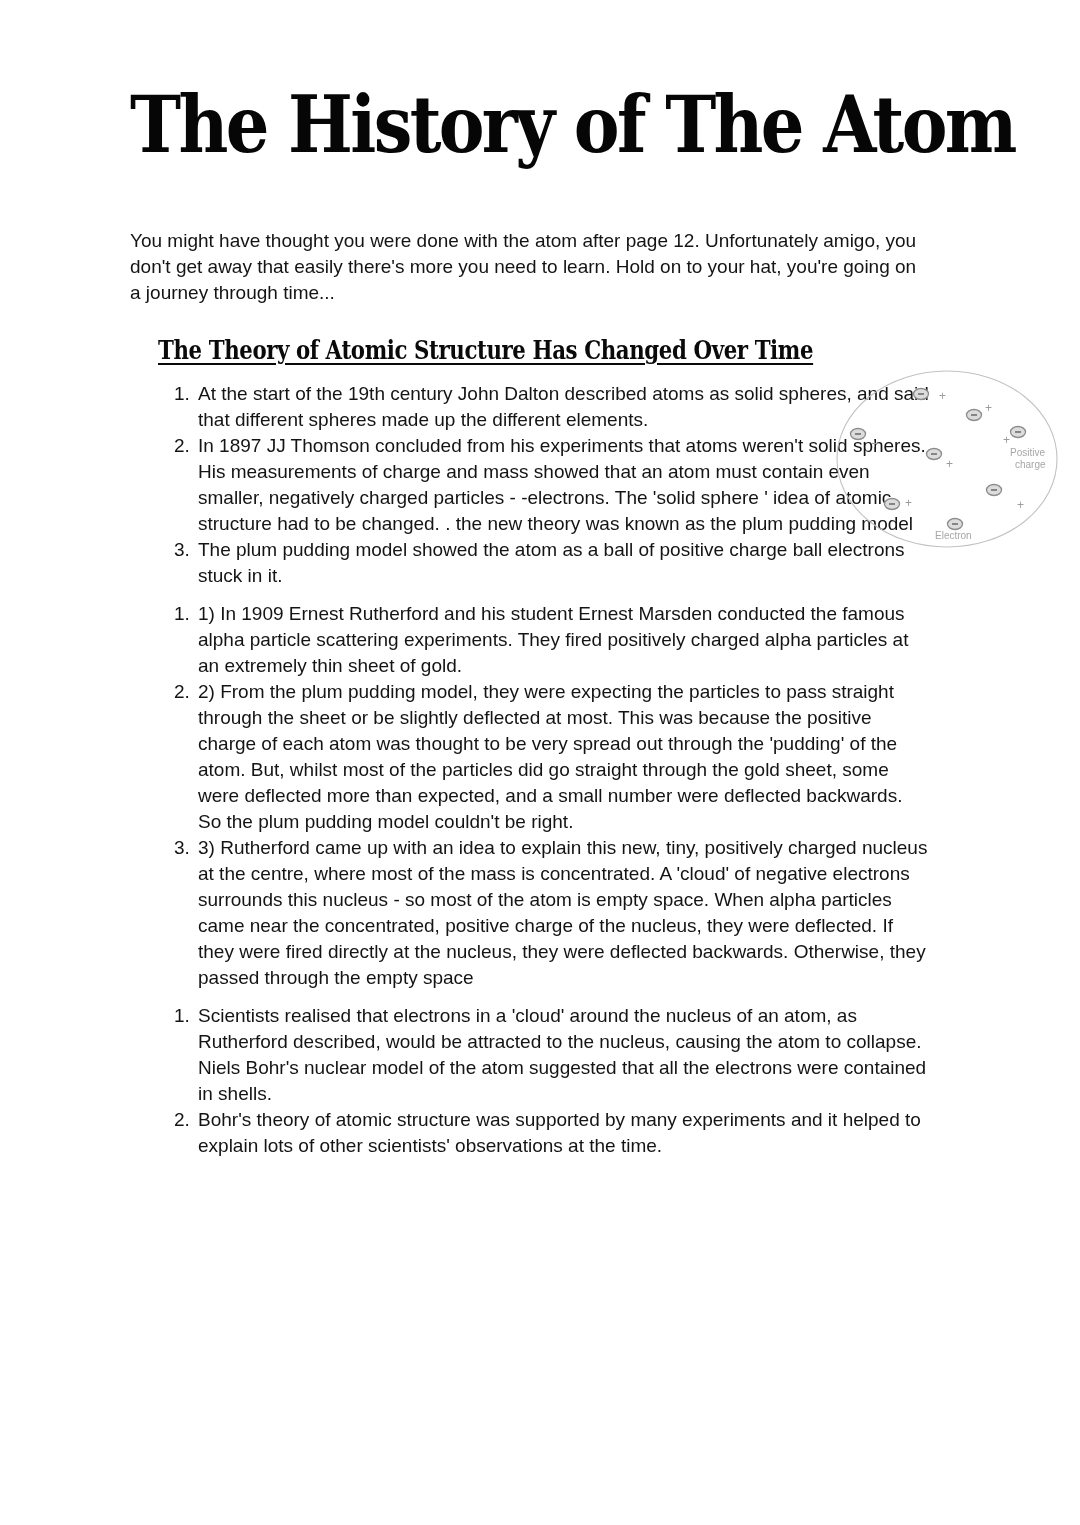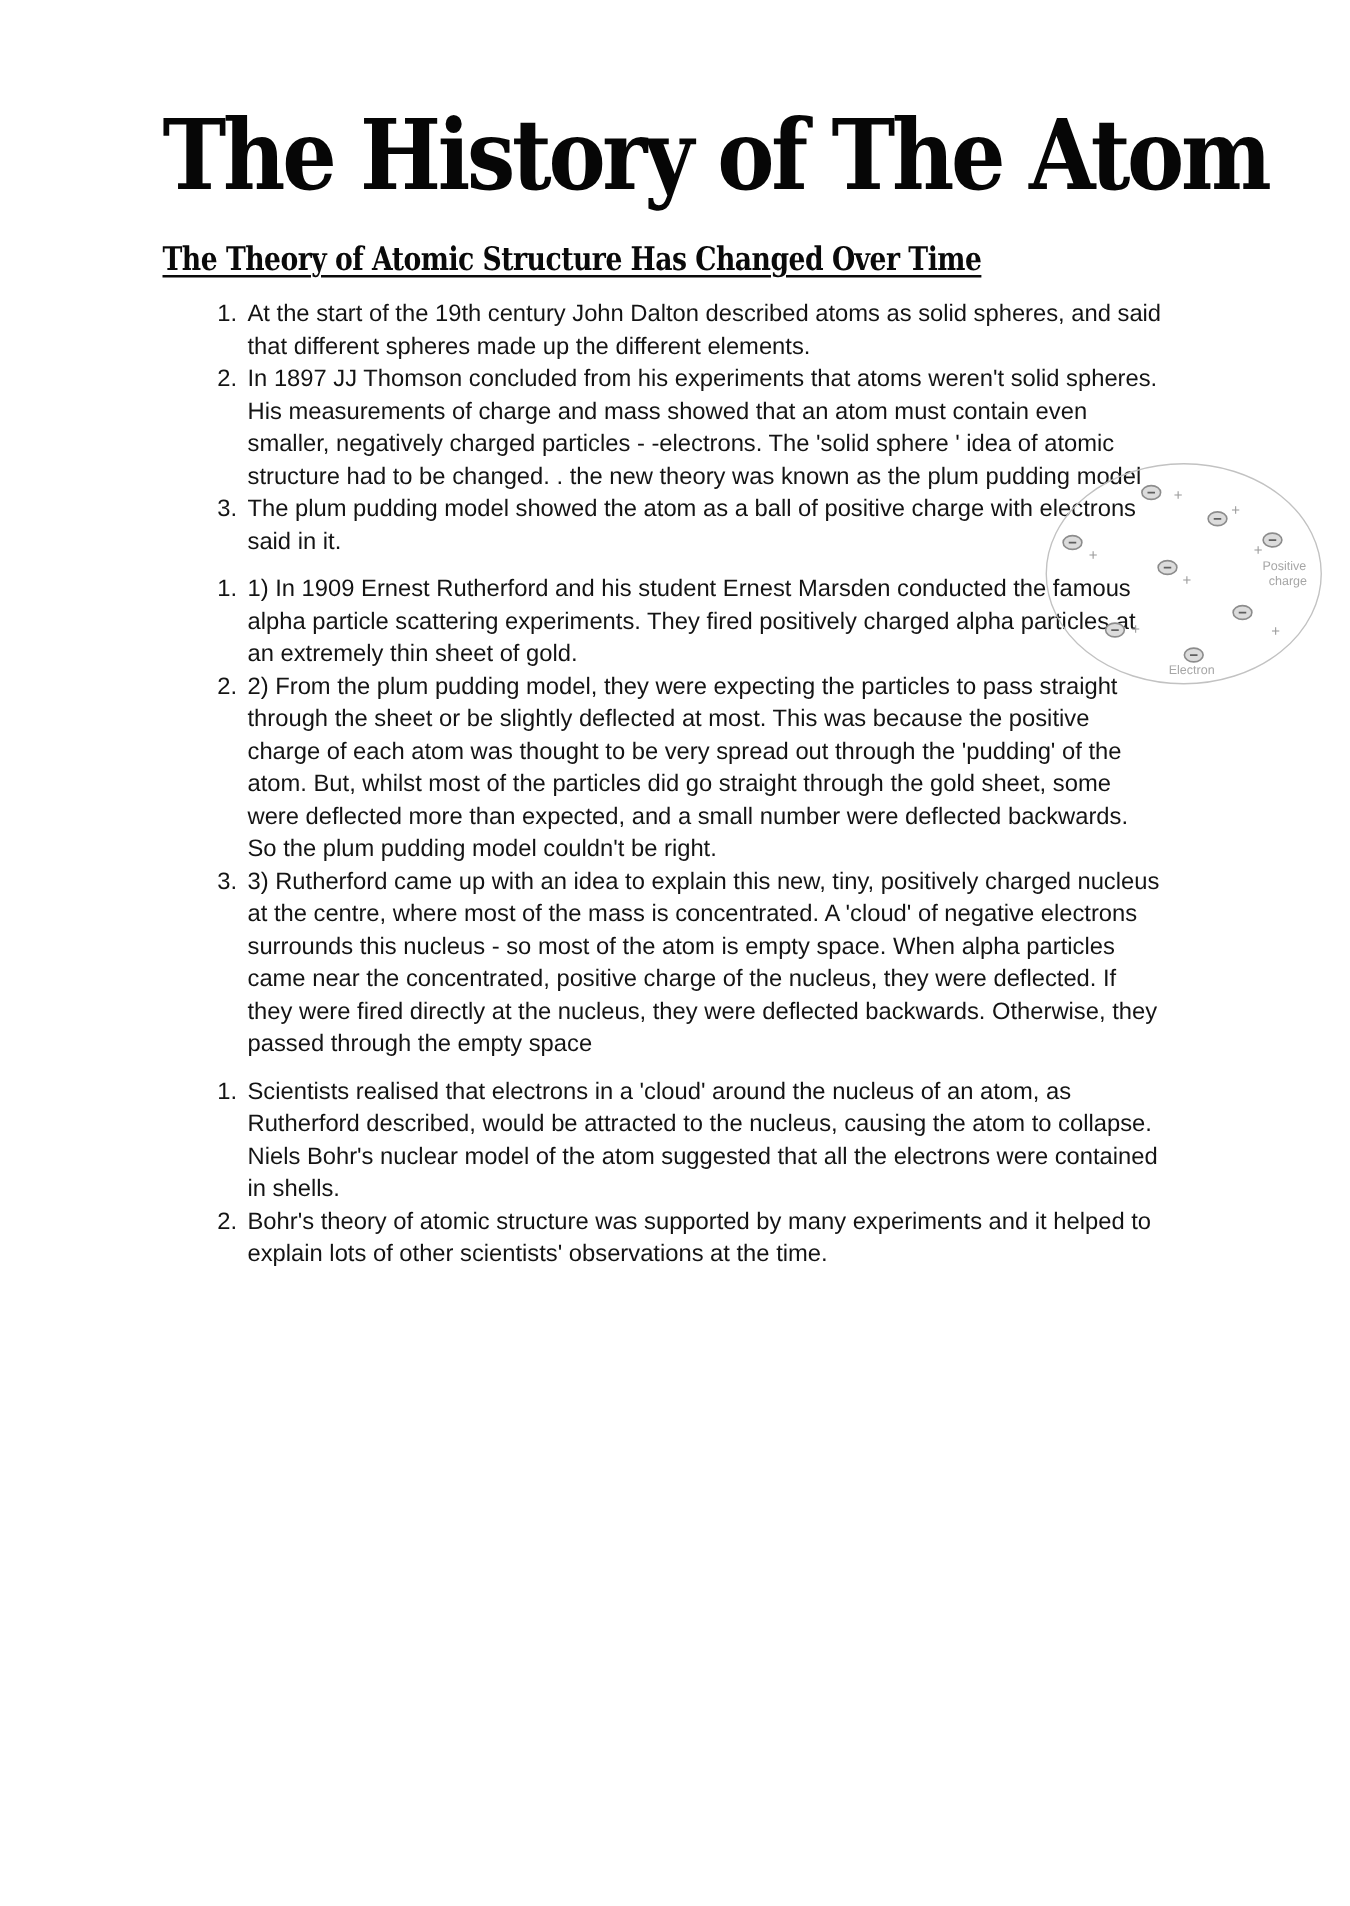--- a/index.html
+++ b/index.html
@@ -40,20 +40,21 @@
     line-height: 26px;
   }
   h2 {
     margin-top: 28px;
     margin-bottom: 14px;
     font-family: "DejaVu Serif", serif;
     font-weight: bold;
     font-size: 26px;
     line-height: 1.25;
     color: #0a0a0a;
+    margin-left: 28px;
   }
   h2 .hd {
     display: inline-block;
     transform: scaleX(0.82);
     transform-origin: left;
     letter-spacing: -0.5px;
     text-decoration: underline;
     text-decoration-thickness: 2px;
     text-underline-offset: 4px;
     white-space: nowrap;
@@ -90,26 +91,27 @@
 </style>
 </head>
 <body>
 
 <div class="page">
 
   <h1 class="doc-title">The History of The Atom</h1>
 
   <div class="content">
 
+    <p class="intro">You might have thought you were done with the atom after page 12. Unfortunately amigo, you don't get away that easily there's more you need to learn. Hold on to your hat, you're going on a journey through time...</p>
 
     <h2><span class="hd">The Theory of Atomic Structure Has Changed Over Time</span></h2>
     <ol>
       <li>At the start of the 19th century John Dalton described  atoms as solid spheres, and said that different spheres made up the different elements.</li>
       <li>In 1897 JJ Thomson concluded from his experiments that atoms weren't solid spheres. His measurements of charge and mass showed that an atom must contain even smaller, negatively charged particles - -electrons. The 'solid sphere ' idea of atomic structure had to be changed. . the new theory was known as the plum pudding model</li>
-      <li>The plum pudding model showed the atom as a ball of positive charge with electrons said in it.</li>
+      <li>The plum pudding model showed the atom as a ball of positive charge ball electrons stuck in it.</li>
     </ol>
 
     <ol>
       <li>1) In 1909 Ernest Rutherford and his student Ernest Marsden conducted the famous alpha particle scattering experiments. They fired positively charged alpha particles at an extremely thin sheet of gold.</li>
       <li>2) From the plum pudding model, they were expecting the particles to pass straight through the sheet or be slightly deflected at most. This was because the positive charge of each atom was thought to be very spread out through the 'pudding' of the atom. But, whilst most of the particles did go straight through the gold sheet, some were deflected more than expected, and a small number were deflected backwards. So the plum pudding model couldn't be right.</li>
       <li>3) Rutherford came up with an idea to explain this new, tiny, positively charged nucleus at the centre, where most of the mass is concentrated. A 'cloud' of negative electrons surrounds this nucleus - so most of the atom is empty space. When alpha particles came near the concentrated, positive charge of the nucleus, they were deflected. If they were fired directly at the nucleus, they were deflected backwards. Otherwise, they passed through the empty space</li>
     </ol>
 
     <ol>
       <li>Scientists realised that electrons in a 'cloud' around the nucleus of an atom, as Rutherford described, would be attracted to the nucleus, causing the atom to collapse. Niels Bohr's nuclear model of the atom suggested that all the electrons were contained in shells.</li>

